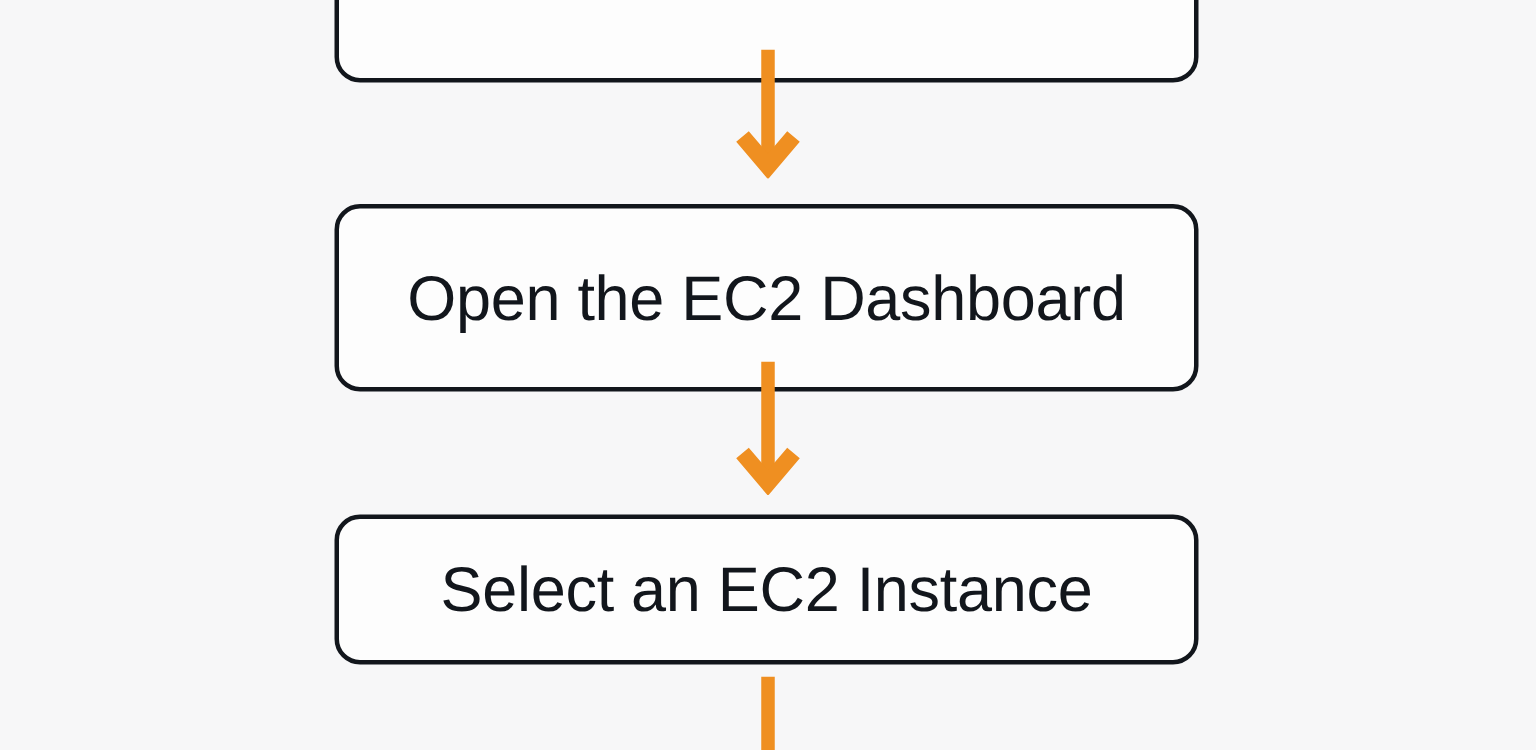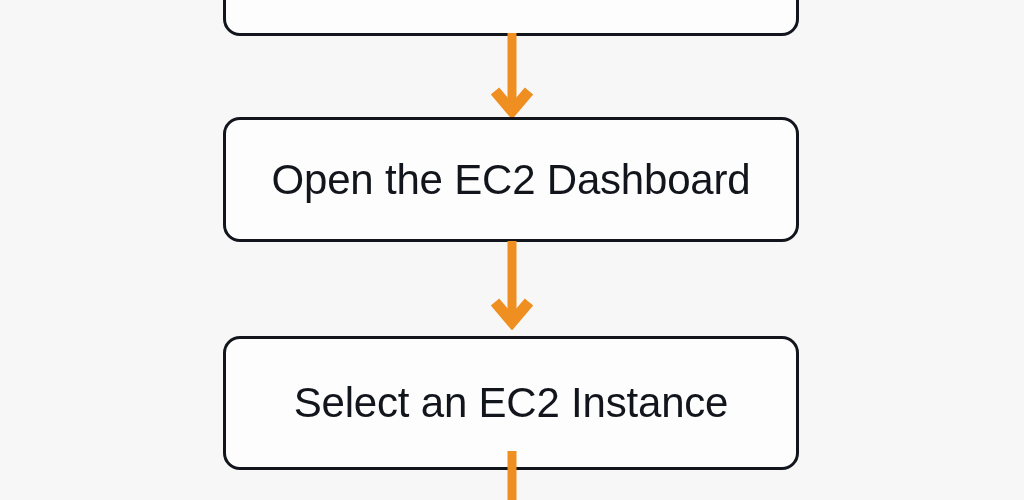--- a/index.html
+++ b/index.html
@@ -26,20 +26,21 @@
     position: absolute;
     left: 223px;
     width: 576px;
     box-sizing: border-box;
     background: #fdfdfd;
     border: 3px solid #12161c;
     border-radius: 17px;
     display: flex;
     align-items: center;
     justify-content: center;
+    margin-top: 19px;
   }
 
   .node-label {
     font-family: "Liberation Sans", sans-serif;
     font-size: 42px;
     font-weight: 300;
     line-height: 1;
     color: #12161c;
     letter-spacing: -0.2px;
     white-space: nowrap;
@@ -56,22 +57,22 @@
     position: relative;
     top: -38px;
   }
 
   #node-dashboard {
     top: 117px;
     height: 125px;
   }
 
   #node-instance {
-    top: 336px;
-    height: 134px;
+    top: 324px;
+    height: 100px;
   }
 
   
   .connector {
     position: absolute;
     left: 0;
     width: 1024px;
     pointer-events: none;
   }
   .connector svg {

